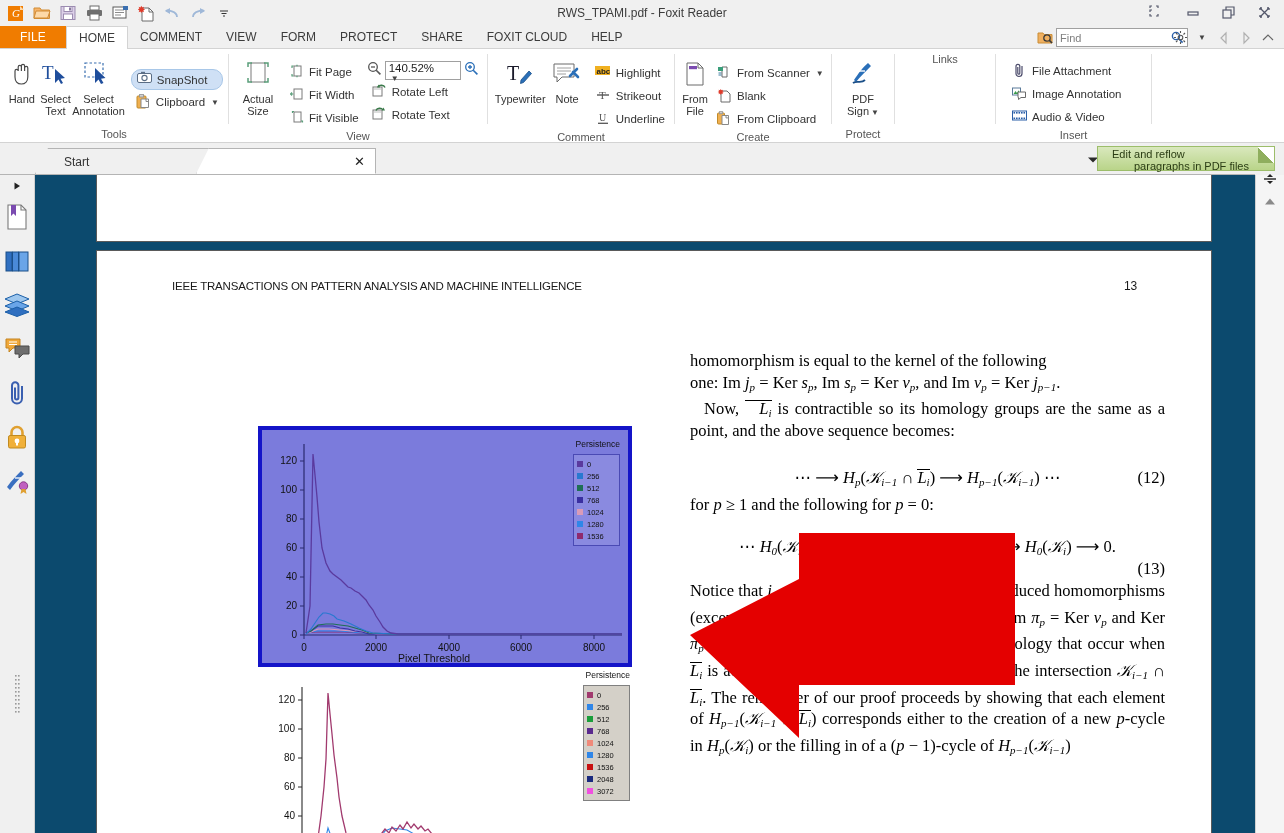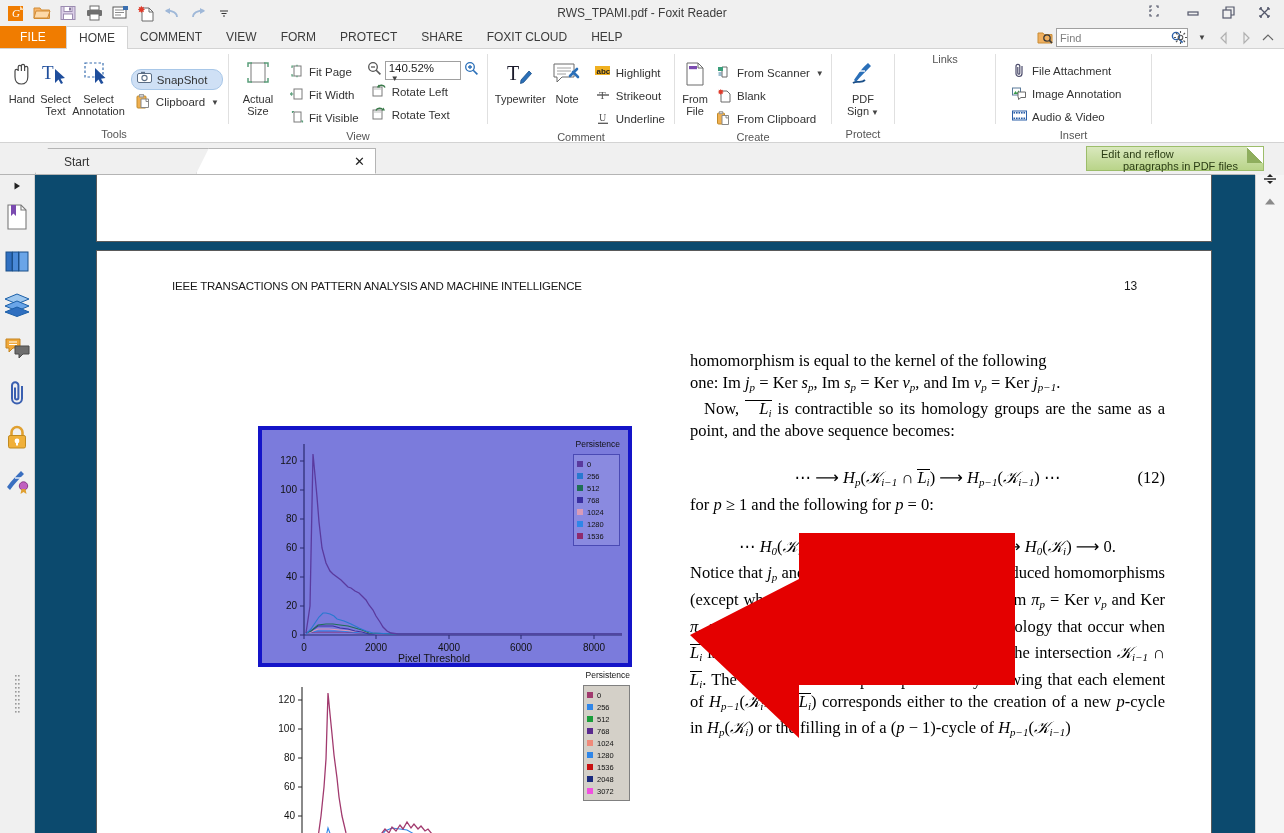--- a/index.html
+++ b/index.html
@@ -116,21 +116,21 @@
     font-size:12px; color:#333;
   }
   .doctab.t1 { left:35px; width:180px; padding-left:28px;
      clip-path: polygon(0% 100%, 13px 0%, 100% 0%, 100% 100%); }
   .doctab.t2 { left:196px; width:180px; background:#ffffff; border-bottom:1px solid #fff;
      clip-path: polygon(0% 100%, 13px 0%, 100% 0%, 100% 100%); }
   .doctab .x { position:absolute; right:10px; top:5px; font-size:13px; color:#222; }
   .tab-scroll { position:absolute; right:180px; bottom:4px; width:22px; height:20px;
       display:flex; align-items:center; justify-content:center; }
   .promo {
-    position:absolute; right:20px; top:146px; width:178px; height:25px;
+    position:absolute; right:9px; top:146px; width:178px; height:25px;
     background:linear-gradient(180deg,#d9e8bd,#b9d489);
     border:1px solid #9cbd6a;
     font-size:11px; color:#2b3d14; line-height:12px; padding:1px 4px 12px 14px;
   }
   .promo .l2 { padding-left:22px; }
   .promo .fold { position:absolute; right:0; top:0; width:16px; height:16px;
      background:linear-gradient(225deg,#fff 50%, #8fae5e 51%); }
 
   
   .rail {
@@ -1045,20 +1045,23 @@
         <p class="eqline" style="margin-top:26px">
           ⋯ ⟶ <i class="mvar">H<span class="sub">p</span></i>(<i class="mvar">𝒦<span class="sub">i−1</span></i> ∩ <span class="ovl"><i class="mvar">L<span class="sub">i</span></i></span>) ⟶ <i class="mvar">H<span class="sub">p−1</span></i>(<i class="mvar">𝒦<span class="sub">i−1</span></i>) ⋯
           <span class="eqnum">(12)</span>
         </p>
         <p>
           for <i class="mvar">p</i> ≥ 1 and the following for <i class="mvar">p</i> = 0:
         </p>
         <p class="eqline" style="margin-top:16px">
           ⋯ <i class="mvar">H<span class="sub">0</span></i>(<i class="mvar">𝒦<span class="sub">i−1</span></i> ∩ <span class="ovl"><i class="mvar">L<span class="sub">i</span></i></span>) <span style="font-size:10px;vertical-align:.6em">j<sub>0</sub></span>⟶ <i class="mvar">H<span class="sub">0</span></i>(<i class="mvar">𝒦<span class="sub">i−1</span></i>) ⊕ ℤ <span style="font-size:10px;vertical-align:.6em">s<sub>0</sub></span>⟶ <i class="mvar">H<span class="sub">0</span></i>(<i class="mvar">𝒦<span class="sub">i</span></i>) ⟶ 0.
         </p>
+        <p style="text-align:right;margin-top:-4px">
+          <span>(13)</span>
+        </p>
         <p>
           Notice that <i class="mvar">j<span class="sub">p</span></i> and <i class="mvar">s<span class="sub">p</span></i> are now simply inclusion-induced
           homomorphisms (except when p=0) so <i class="mvar">s<span class="sub">p</span></i> = <i class="mvar">π<span class="sub">p</span></i> and
           we have that Im <i class="mvar">π<span class="sub">p</span></i> = Ker <i class="mvar">v<span class="sub">p</span></i> and Ker <i class="mvar">π<span class="sub">p</span></i> = Im <i class="mvar">j<span class="sub">p</span></i>. This
           tells us that the changes in homology that occur when
           <span class="ovl"><i class="mvar">L<span class="sub">i</span></i></span> is added are determined by the homology of the
           intersection <i class="mvar">𝒦<span class="sub">i−1</span></i> ∩ <span class="ovl"><i class="mvar">L<span class="sub">i</span></i></span>. The remainder of our proof pro­ceeds by showing that each element of <i class="mvar">H<span class="sub">p−1</span></i>(<i class="mvar">𝒦<span class="sub">i−1</span></i> ∩ <span class="ovl"><i class="mvar">L<span class="sub">i</span></i></span>)
           corresponds either to the creation of a new <i class="mvar">p</i>-cycle in
           <i class="mvar">H<span class="sub">p</span></i>(<i class="mvar">𝒦<span class="sub">i</span></i>) or the filling in of a (<i class="mvar">p</i> − 1)-cycle of <i class="mvar">H<span class="sub">p−1</span></i>(<i class="mvar">𝒦<span class="sub">i−1</span></i>)
         </p>

